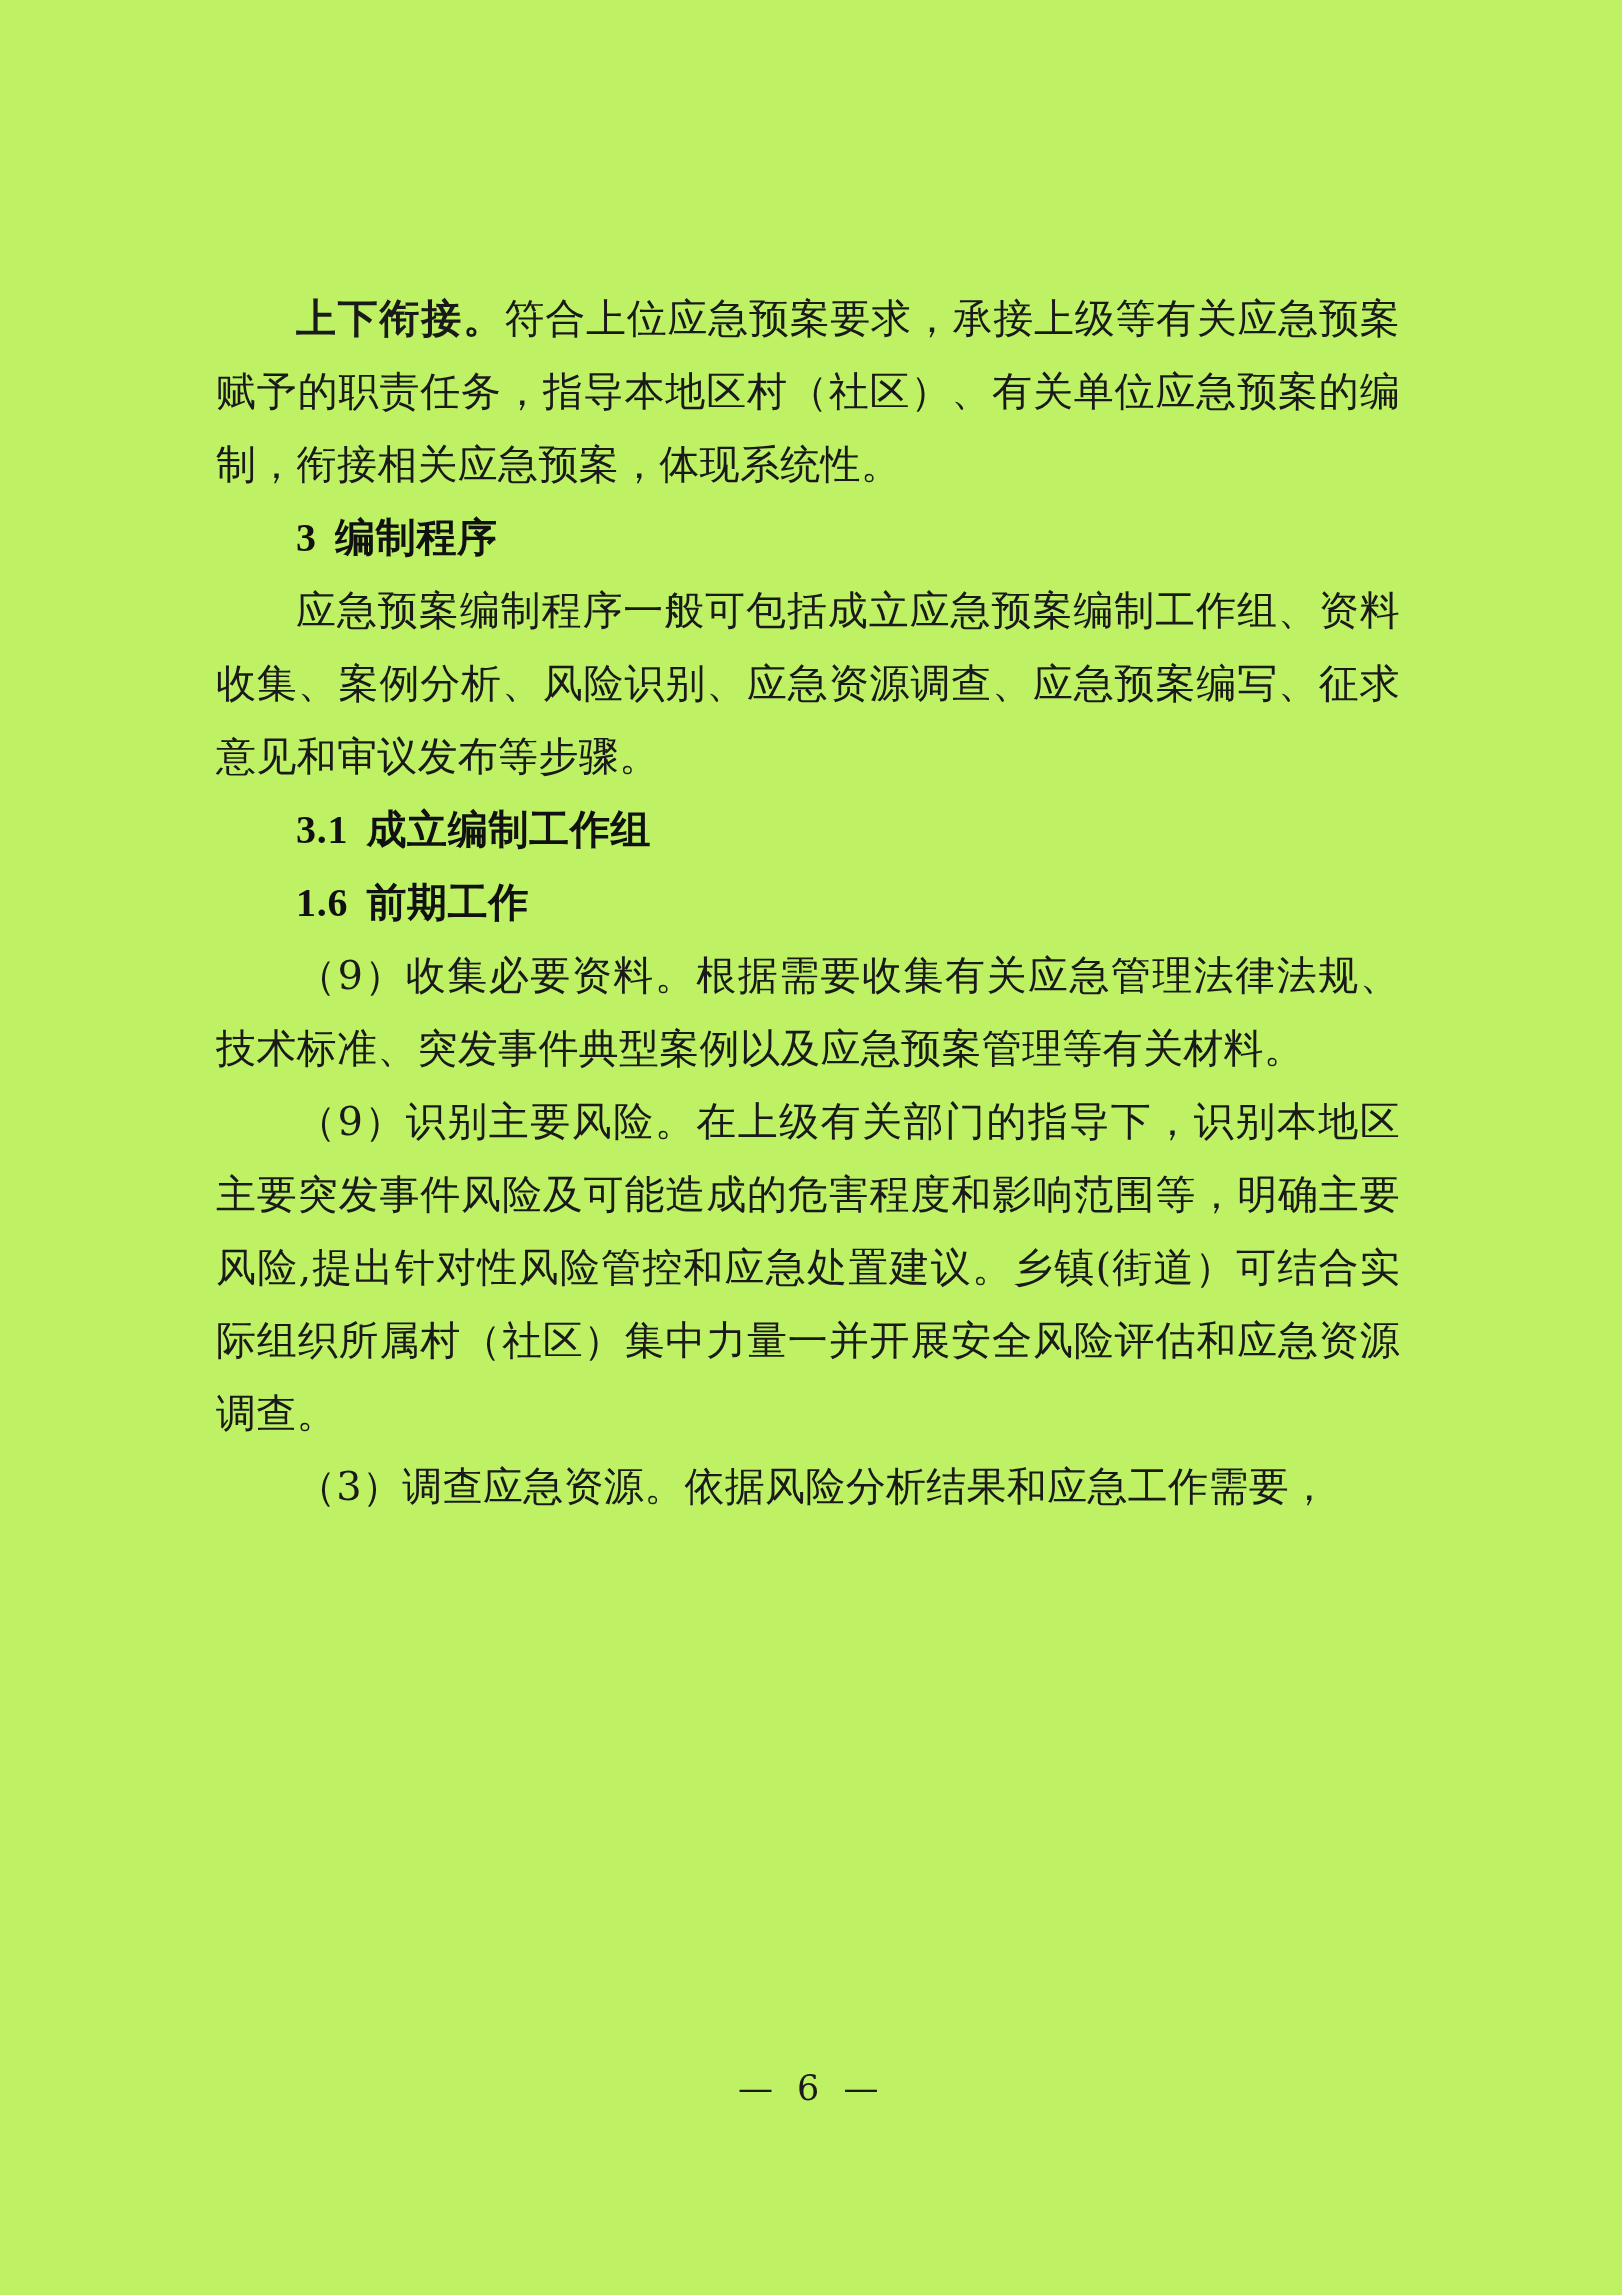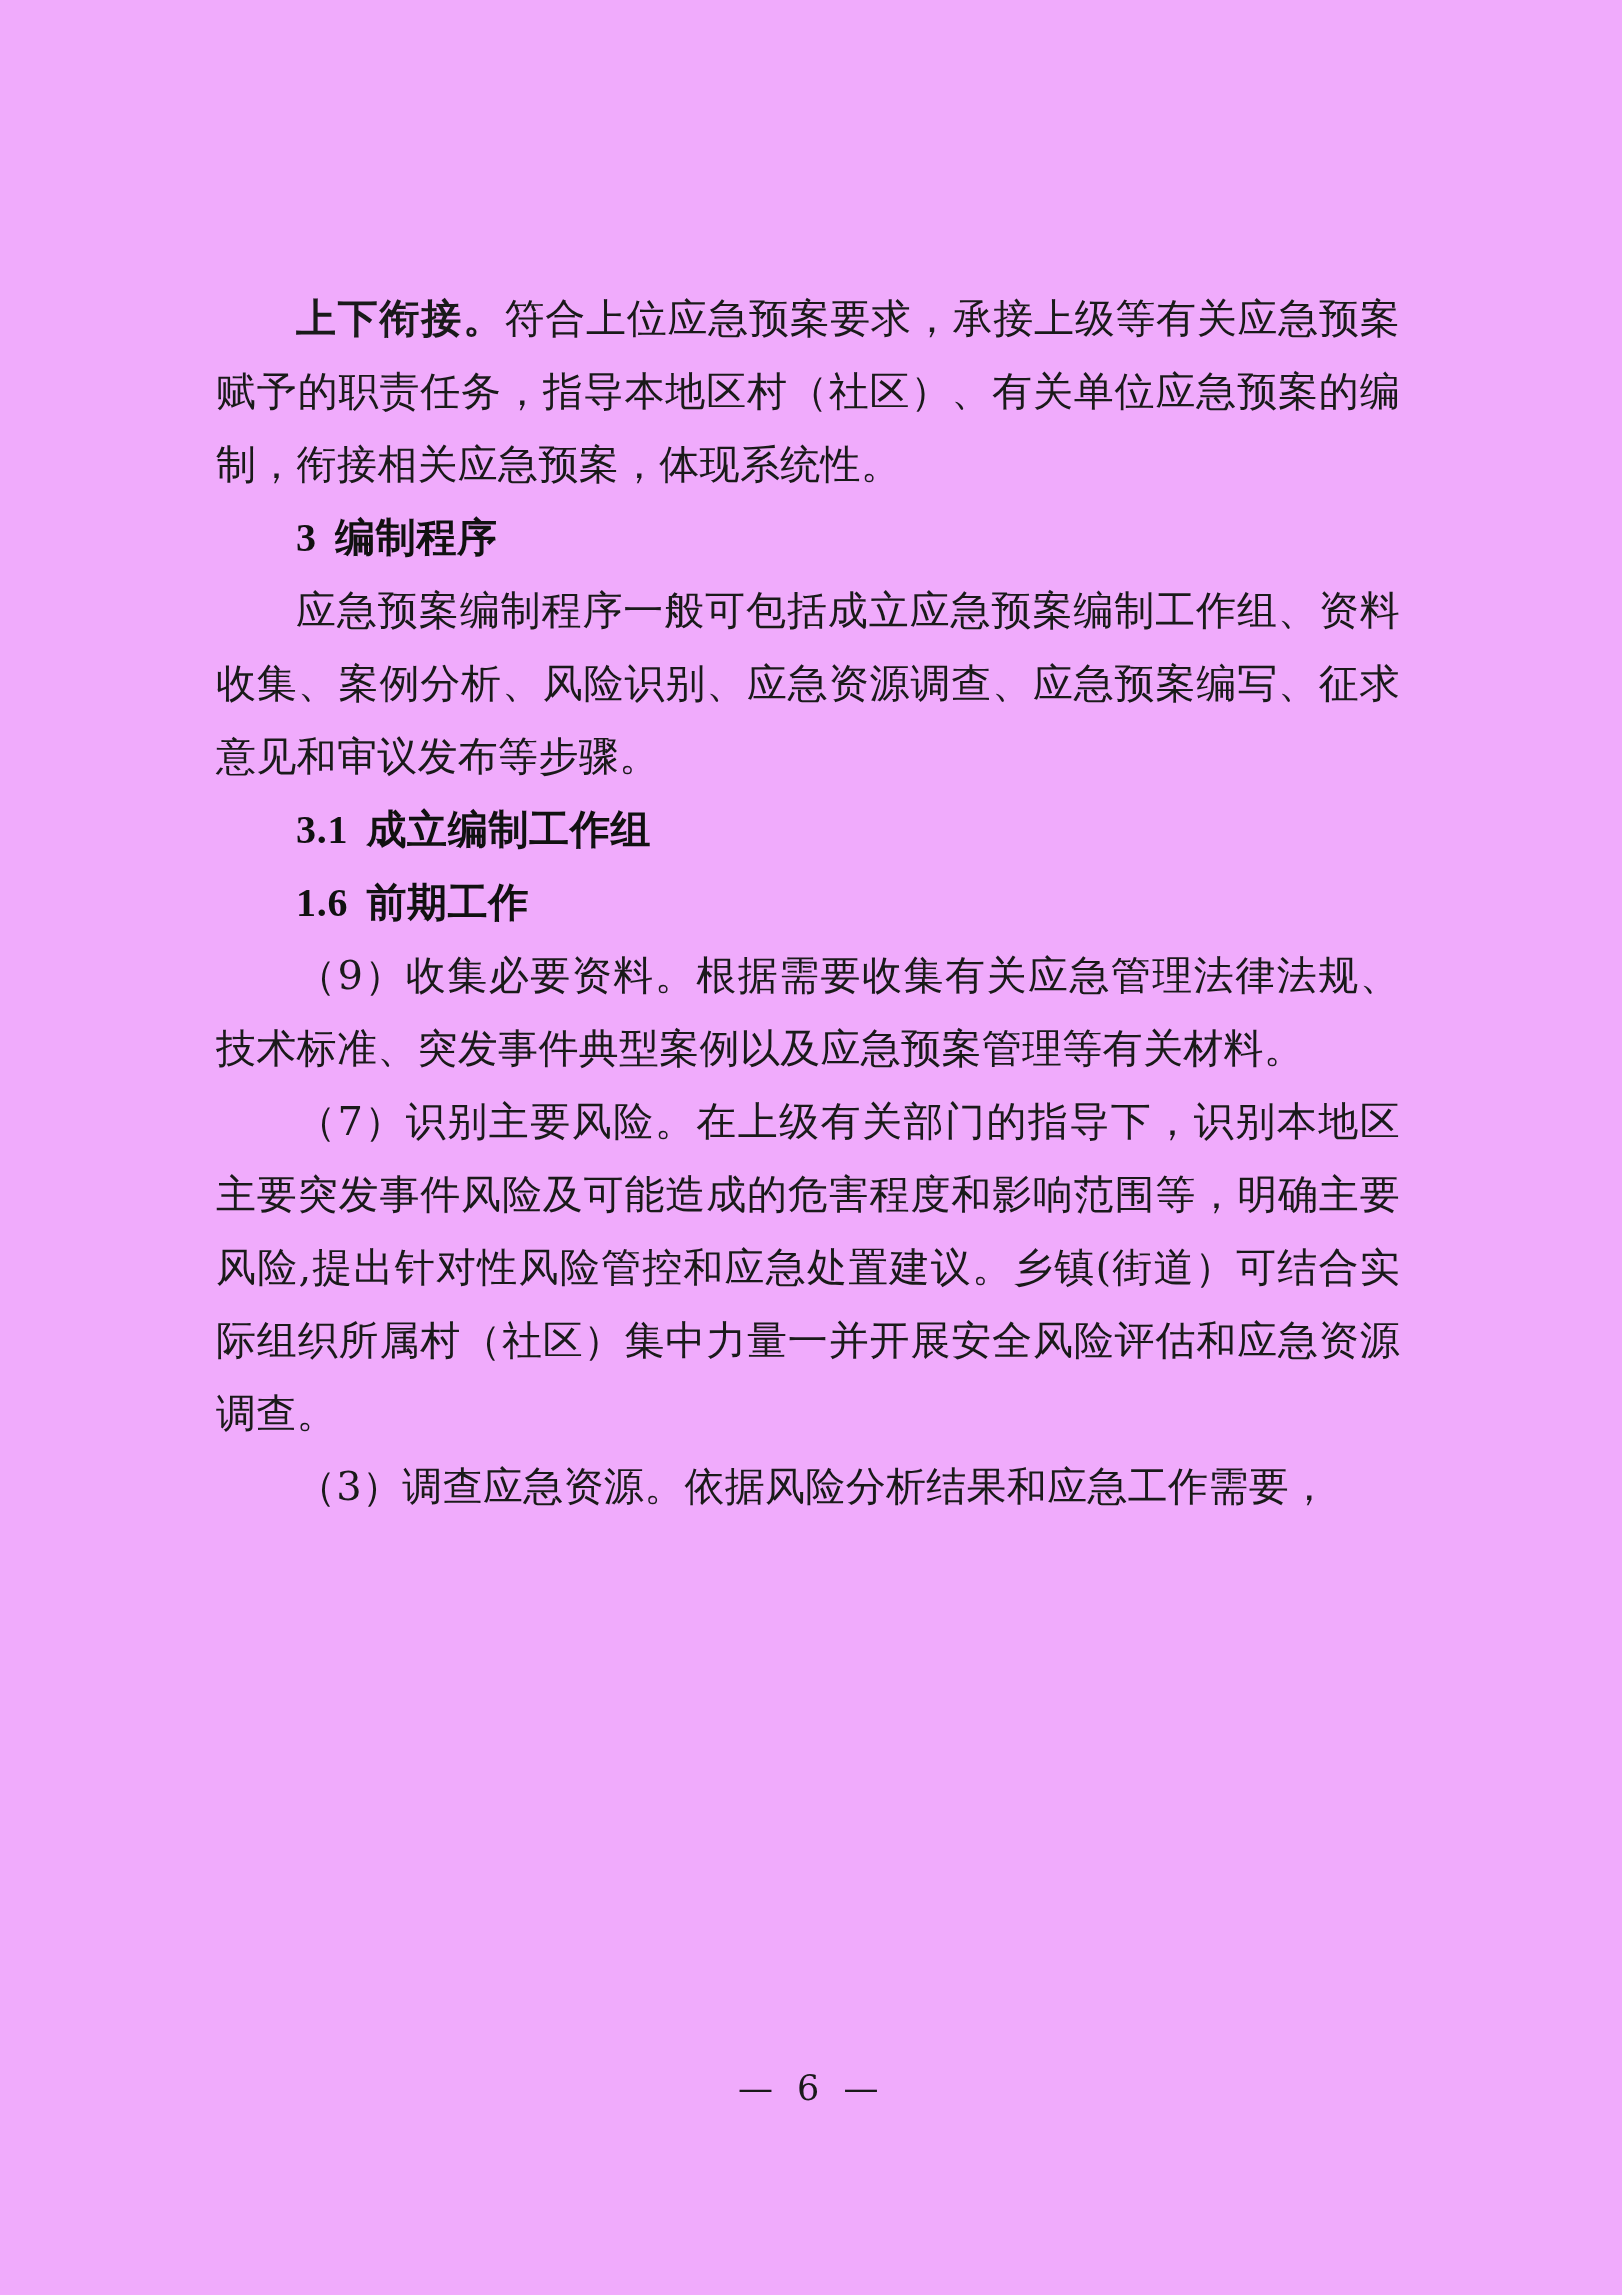--- a/index.html
+++ b/index.html
@@ -4,21 +4,21 @@
 <style>
   html, body {
     margin: 0;
     padding: 0;
     background: #ffffff;
   }
   .page {
     position: relative;
     width: 1623px;
     height: 2295px;
-    background: #f0abfc;
+    background: #bef264;
     box-sizing: border-box;
     overflow: hidden;
   }
   .content {
     position: absolute;
     left: 216px;
     top: 281px;
     width: 1184px;
   }
   .para {
@@ -75,21 +75,21 @@
 
     <p class="para indent">应急预案编制程序一般可包括成立应急预案编制工作组、资料收集、案例分析、风险识别、应急资源调查、应急预案编写、征求意见和审议发布等步骤。</p>
 
     <p class="heading"><span class="num">3.1</span><span>成立编制工作组</span></p>
 
 
     <p class="heading"><span class="num">1.6</span><span>前期工作</span></p>
 
     <p class="para indent">（9）收集必要资料。根据需要收集有关应急管理法律法规、技术标准、突发事件典型案例以及应急预案管理等有关材料。</p>
 
-    <p class="para indent">（7）识别主要风险。在上级有关部门的指导下，识别本地区主要突发事件风险及可能造成的危害程度和影响范围等，明确主要风险,提出针对性风险管控和应急处置建议。乡镇(街道）可结合实际组织所属村（社区）集中力量一并开展安全风险评估和应急资源调查。</p>
+    <p class="para indent">（9）识别主要风险。在上级有关部门的指导下，识别本地区主要突发事件风险及可能造成的危害程度和影响范围等，明确主要风险,提出针对性风险管控和应急处置建议。乡镇(街道）可结合实际组织所属村（社区）集中力量一并开展安全风险评估和应急资源调查。</p>
 
     <p class="para indent">（3）调查应急资源。依据风险分析结果和应急工作需要，</p>
 
   </div>
 
   <div class="footer">
     <span>— 6 —</span>
   </div>
 </div>
 

